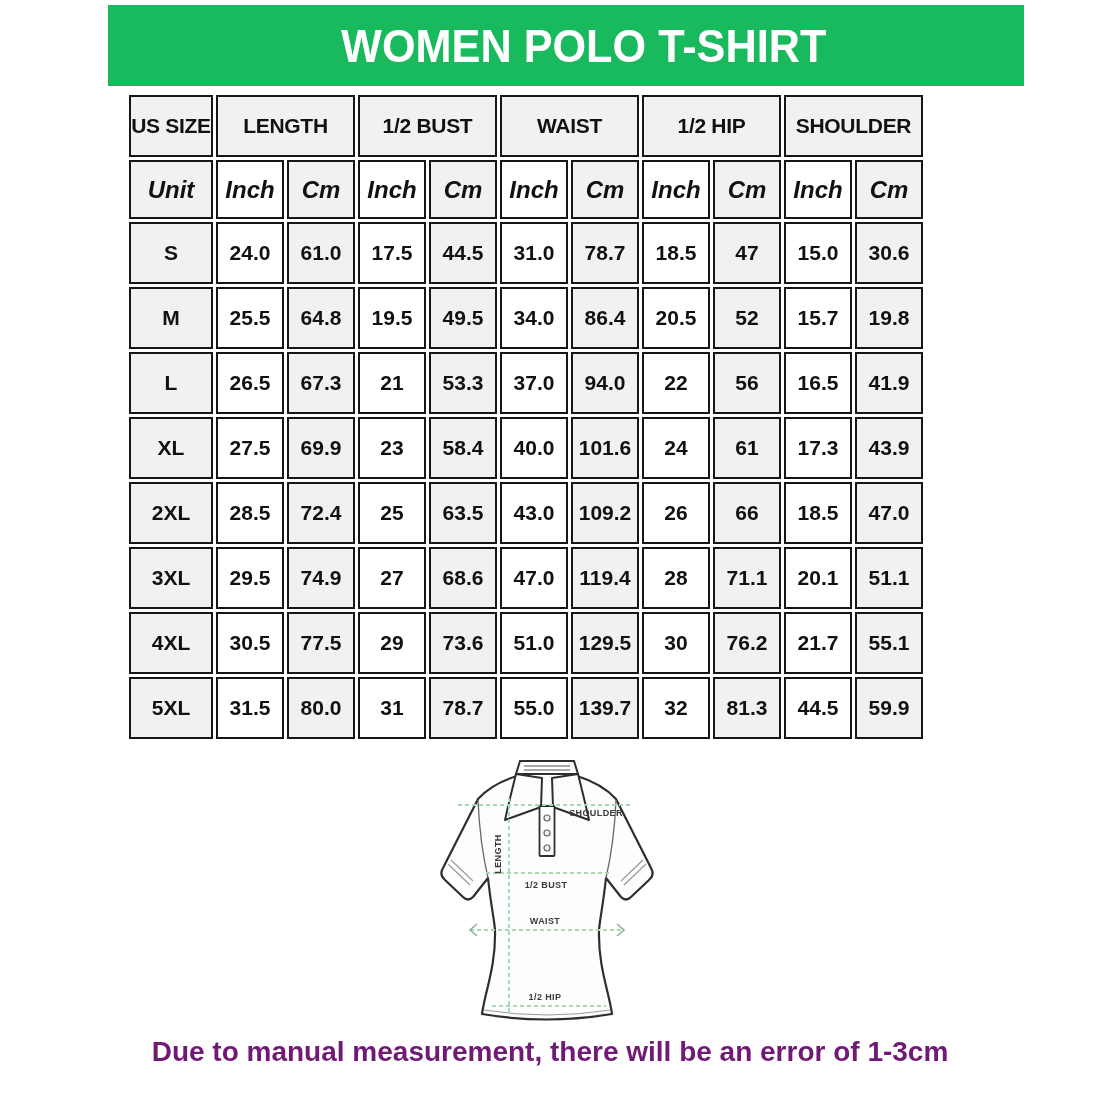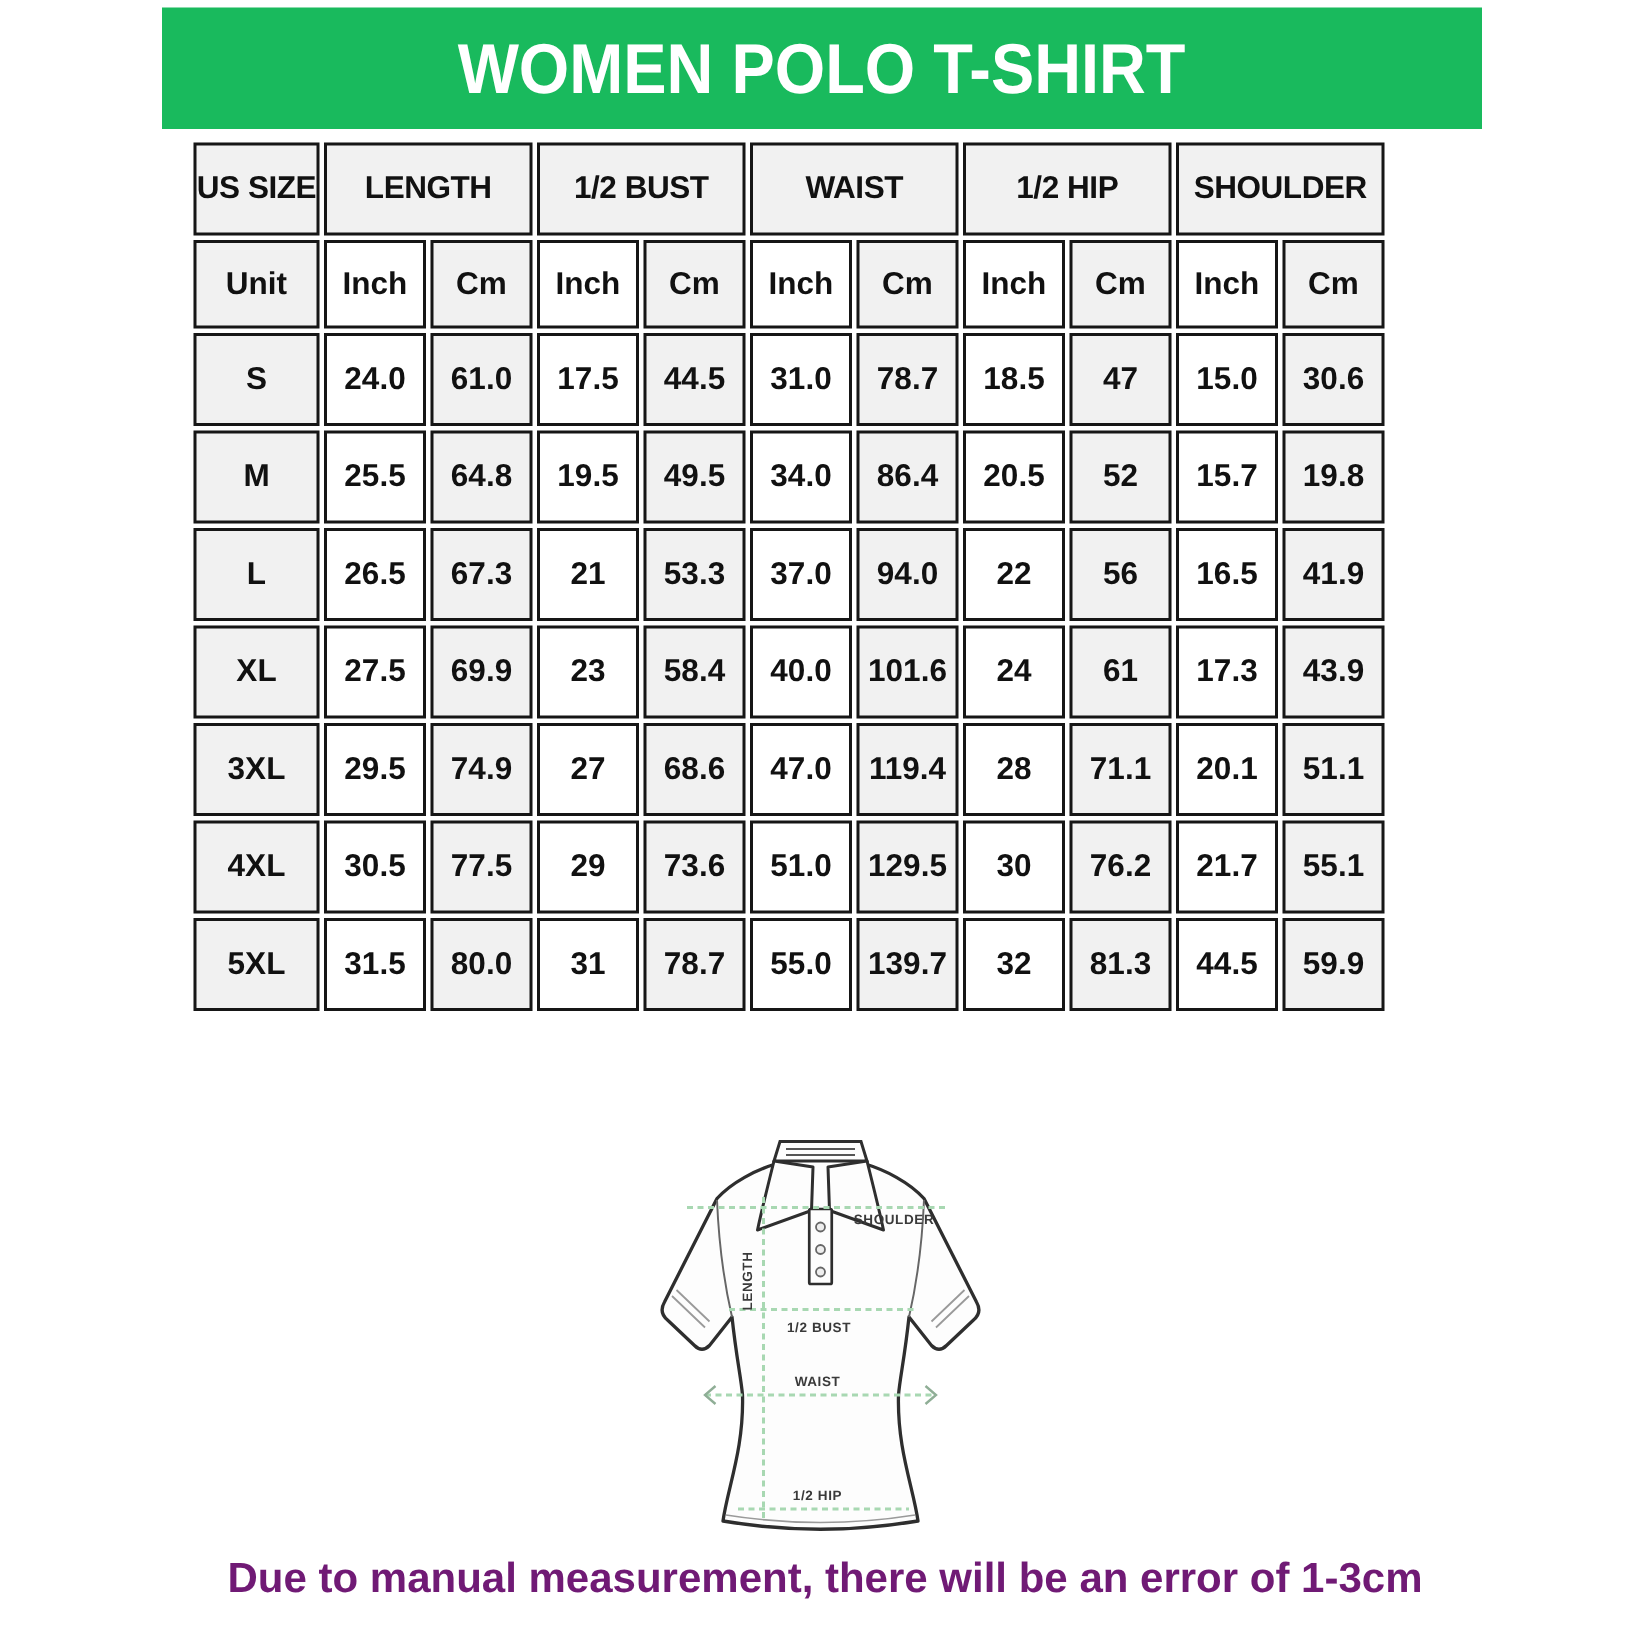--- a/index.html
+++ b/index.html
@@ -42,21 +42,21 @@
     background: #ffffff;
     text-align: center;
     vertical-align: middle;
     color: #111111;
     font-weight: bold;
     overflow: hidden;
   }
   col.c-size { width: 84px; }
   col.c-val  { width: 68px; }
   tr.group-row th { height: 58px; font-size: 21px; letter-spacing: -0.3px; }
-  tr.unit-row  th { height: 55px; font-size: 21px; }
+  tr.unit-row  th { height: 55px; font-size: 24px; font-style: italic; }
   tbody td { height: 58px; font-size: 21px; }
   .shade { background: #f1f1f1 !important; }
 
   
   .diagram {
     position: absolute;
     left: 424px; top: 754px;
     width: 250px; height: 278px;
   }
   .diagram svg { width: 100%; height: 100%; display: block; }
@@ -77,21 +77,21 @@
     font-size: 28px;
     font-weight: bold;
     color: #dd1111;
   }
 </style>
 </head>
 <body>
 
 <div class="page">
 
-  <header class="banner" style="background: rgb(25, 186, 93);">
+  <header class="banner" style="background: rgb(25, 186, 93); padding-left: 36px;">
     <h1>WOMEN POLO T-SHIRT</h1>
   </header>
 
   <table class="size-table">
     <colgroup>
       <col class="c-size">
       <col class="c-val">
         <col class="c-val">
       <col class="c-val">
         <col class="c-val">
@@ -170,20 +170,33 @@
           <td>27.5</td>
           <td class="shade">69.9</td>
           <td>23</td>
           <td class="shade">58.4</td>
           <td>40.0</td>
           <td class="shade">101.6</td>
           <td>24</td>
           <td class="shade">61</td>
           <td>17.3</td>
           <td class="shade">43.9</td>
+        </tr>
+        <tr>
+          <td class="shade">2XL</td>
+          <td>28.5</td>
+          <td class="shade">72.4</td>
+          <td>25</td>
+          <td class="shade">63.5</td>
+          <td>43.0</td>
+          <td class="shade">109.2</td>
+          <td>26</td>
+          <td class="shade">66</td>
+          <td>18.5</td>
+          <td class="shade">47.0</td>
         </tr>
         <tr>
           <td class="shade">3XL</td>
           <td>29.5</td>
           <td class="shade">74.9</td>
           <td>27</td>
           <td class="shade">68.6</td>
           <td>47.0</td>
           <td class="shade">119.4</td>
           <td>28</td>

